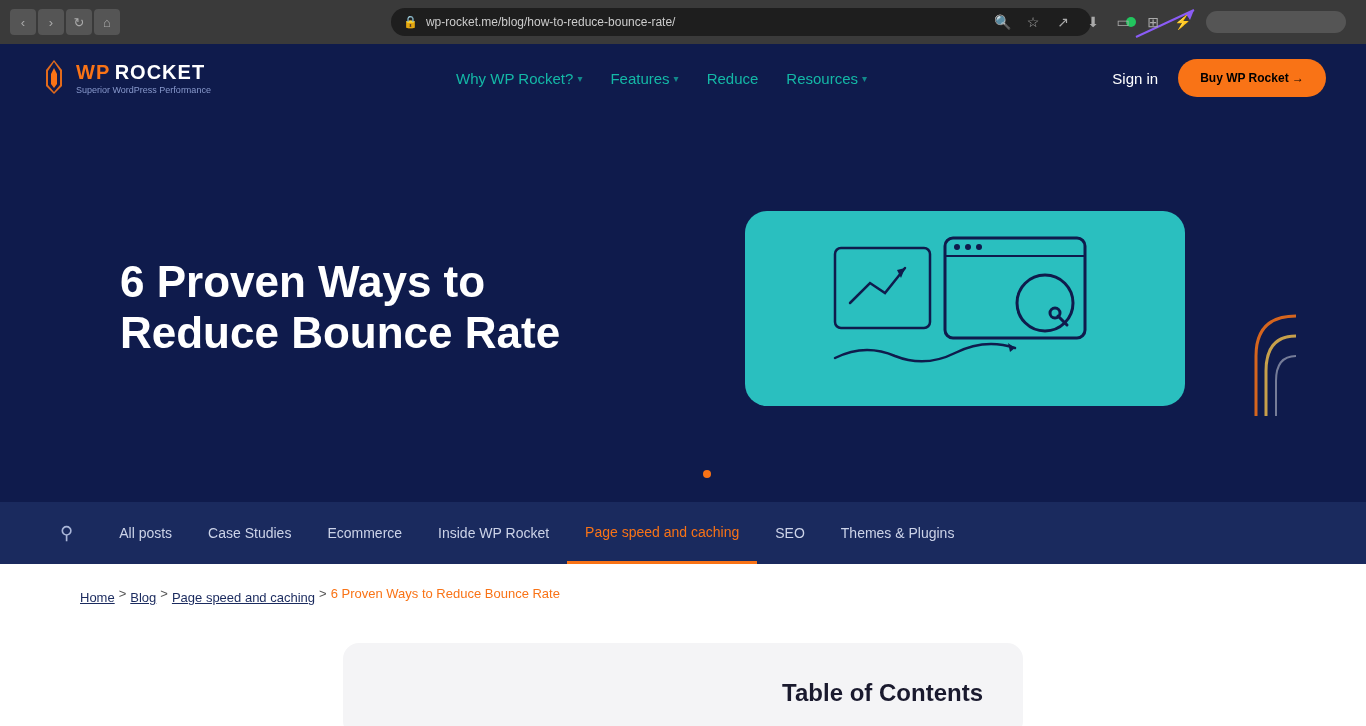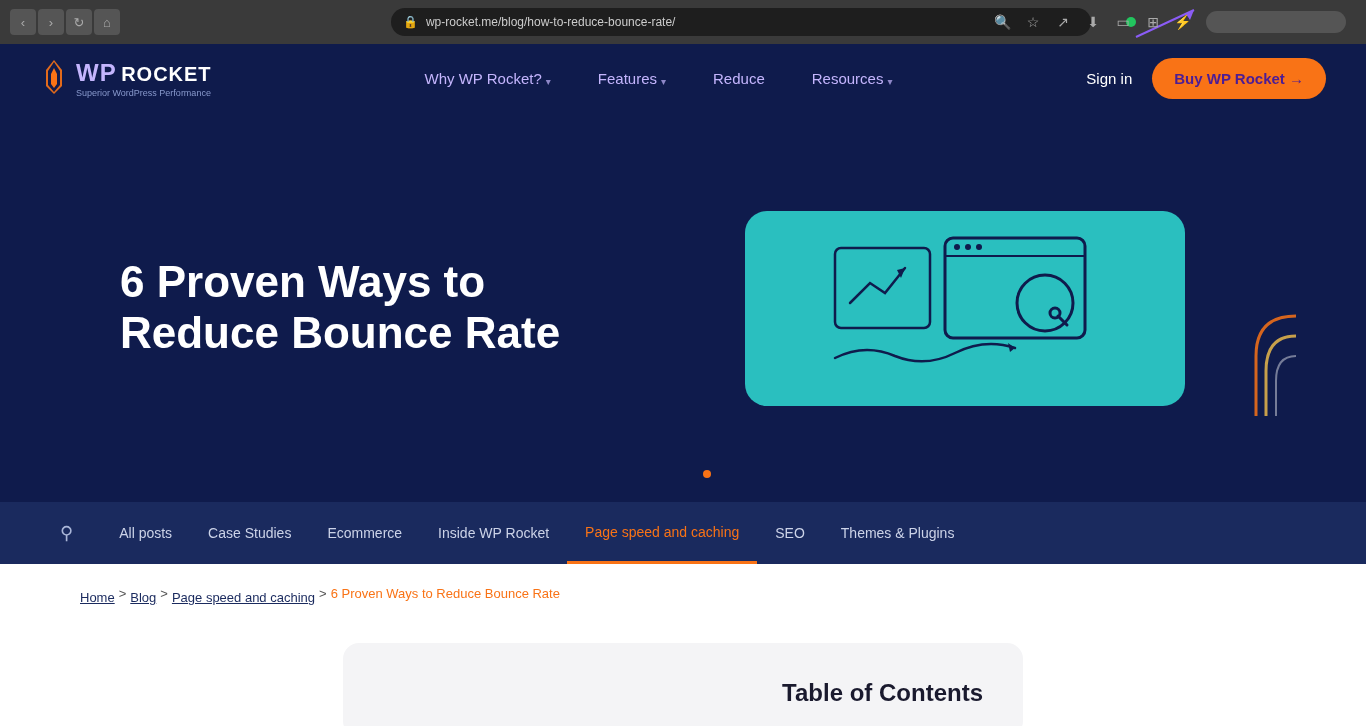--- a/index.html
+++ b/index.html
@@ -85,74 +85,73 @@
       align-items: center;
       padding: 0 40px;
       justify-content: space-between;
     }
     .nav-logo {
       display: flex;
       align-items: center;
       gap: 8px;
     }
     .logo-wp {
-      color: #c4b5fd;
+      color: #f97316;
       font-weight: 900;
-      font-size: 24px;
+      font-size: 20px;
       letter-spacing: 1px;
     }
     .logo-rocket {
       color: #fff;
       font-weight: 900;
       font-size: 20px;
       letter-spacing: 1px;
     }
     .logo-tagline {
       color: #8899cc;
       font-size: 9px;
       display: block;
       margin-top: 1px;
     }
     .nav-links {
       display: flex;
       align-items: center;
       gap: 28px;
     }
     .nav-link {
-      color: #c4b5fd;
+      color: #14b8a6;
       font-size: 15px;
       text-decoration: none;
       display: flex;
-      align-items: flex-end;
+      align-items: center;
       gap: 4px;
       cursor: pointer;
-      margin-left: 19px;
     }
     .nav-link .chevron {
       font-size: 10px;
       opacity: 0.7;
     }
     .nav-right {
       display: flex;
       align-items: center;
       gap: 20px;
     }
     .sign-in-link {
       color: #fff;
       font-size: 15px;
       text-decoration: none;
       cursor: pointer;
     }
     .buy-btn {
       background: #f97316;
-      color: #4c1d95;
+      color: #000000;
       border: none;
       border-radius: 28px;
       padding: 12px 22px;
-      font-size: 15px;
+      font-size: 12px;
       font-weight: 600;
       cursor: pointer;
       display: flex;
       align-items: center;
       gap: 8px;
     }
 
     
     .hero {
       background: #0f1b4c;

